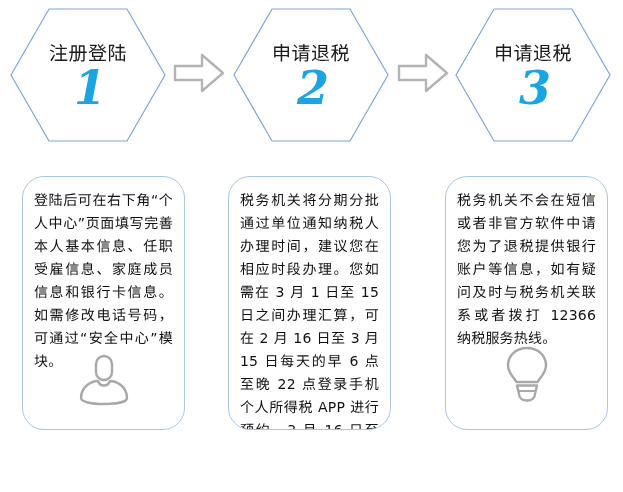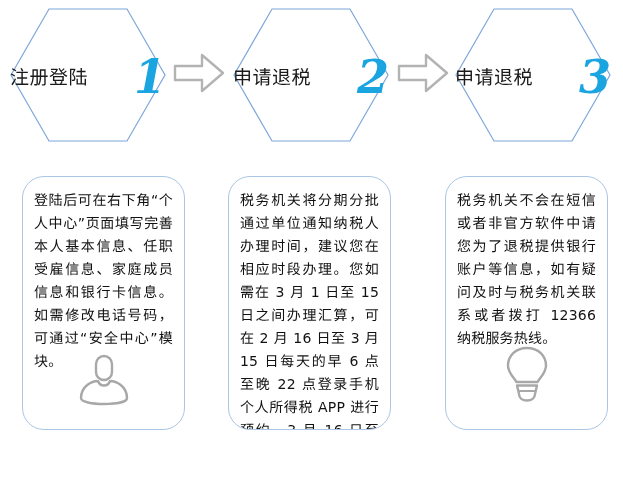--- a/index.html
+++ b/index.html
@@ -52,23 +52,23 @@
   .hex-2 { left: 233px; }
   .hex-3 { left: 455px; text-decoration: underline; }
 
   .hex-labels {
     position: absolute;
     left: 0;
     top: 0;
     width: 156px;
     height: 134px;
     display: flex;
-    flex-direction: row;
+    flex-direction: column;
     align-items: center;
-    justify-content: space-between;
+    justify-content: center;
     padding-top: 4px;
     box-sizing: border-box;
   }
   .hex-title {
     font-size: 19px;
     line-height: 23px;
     color: #1a1a1a;
     letter-spacing: 0.5px;
     white-space: nowrap;
     font-family: "DejaVu Sans", "Liberation Sans", sans-serif;

